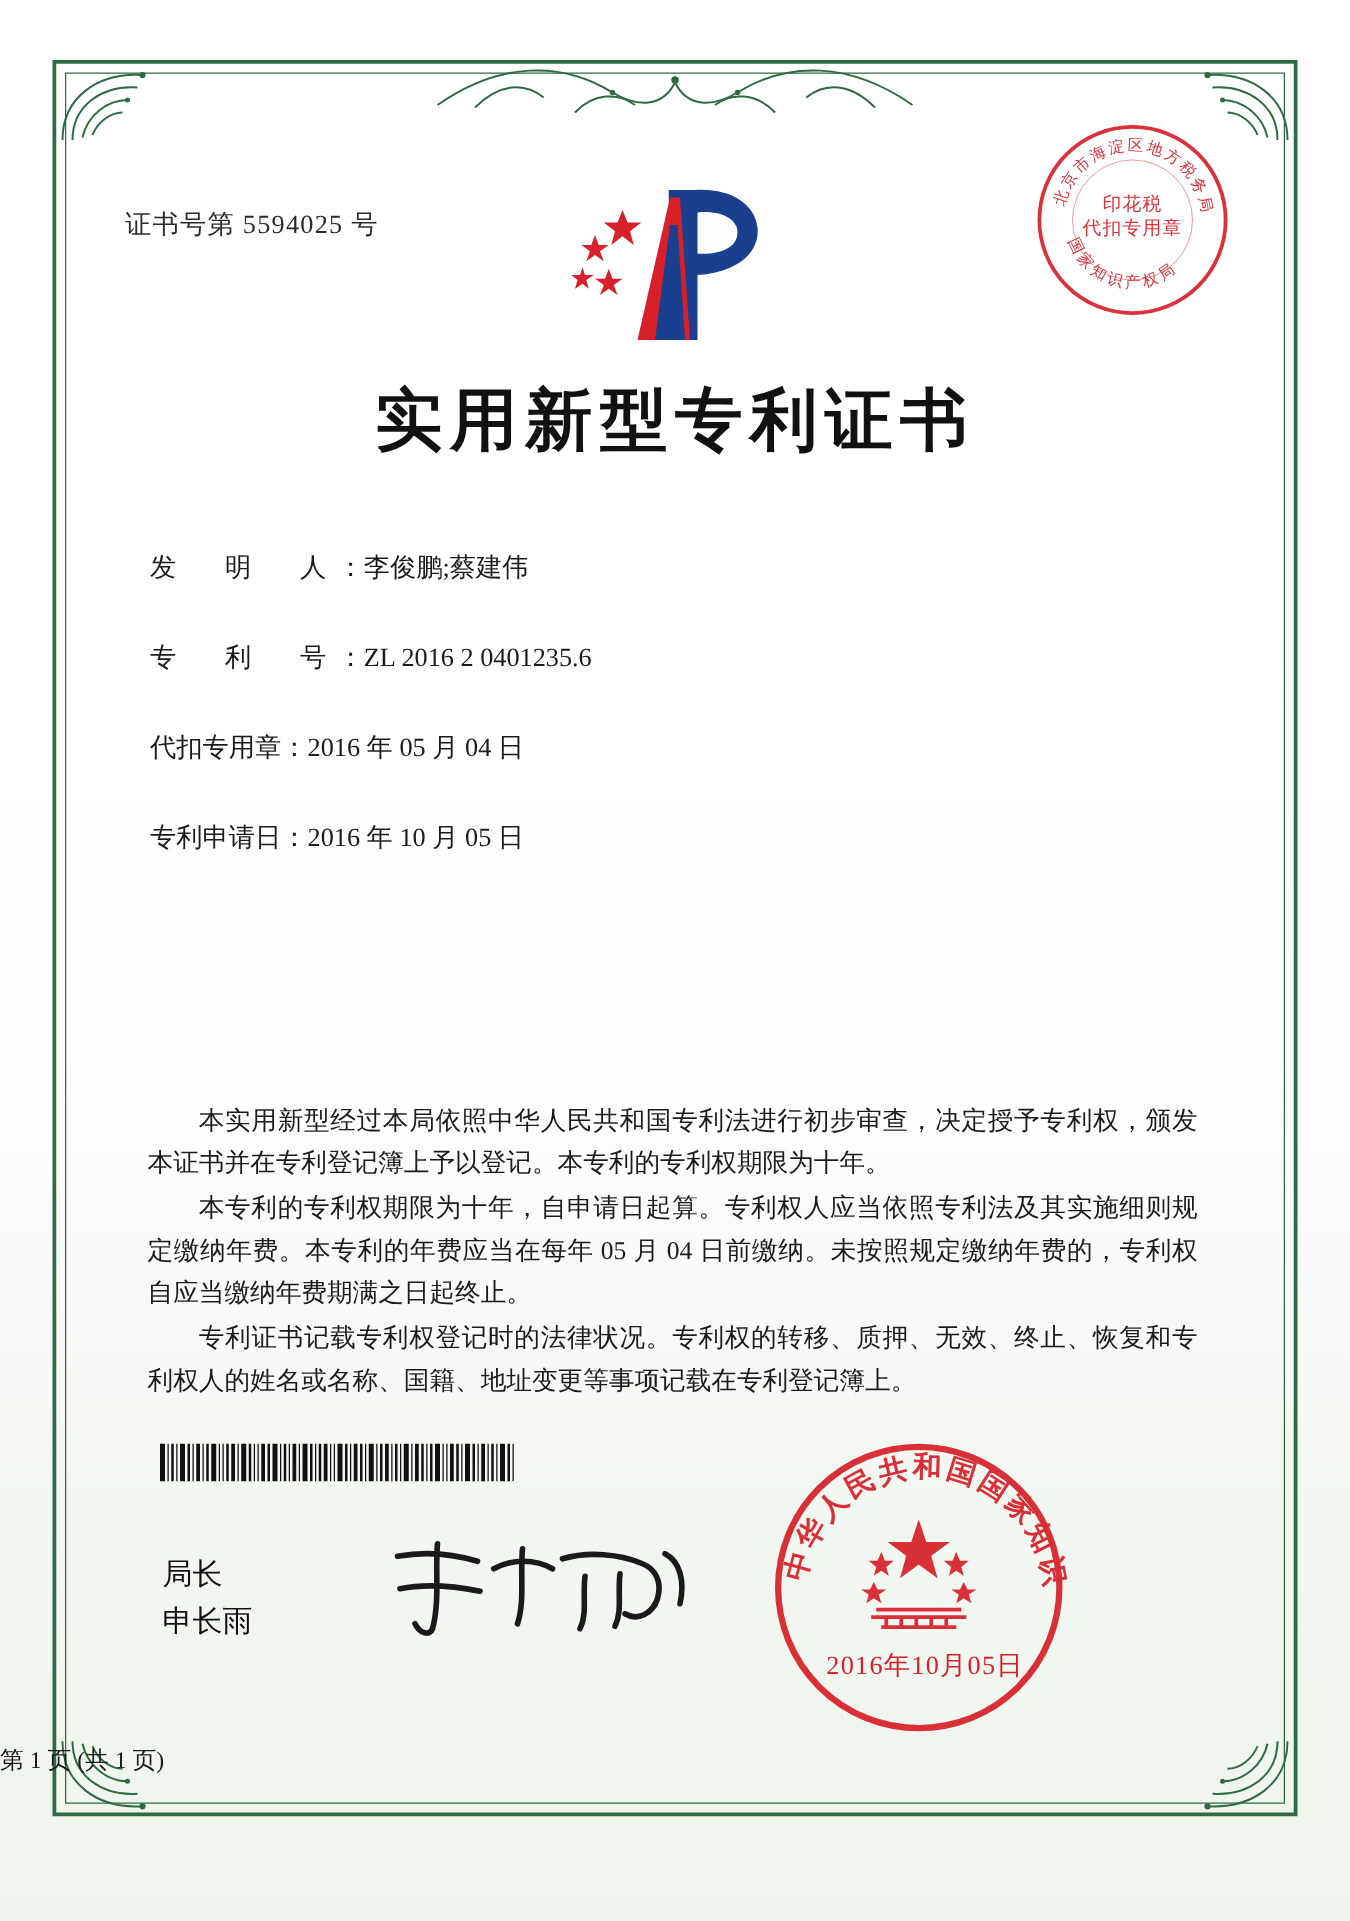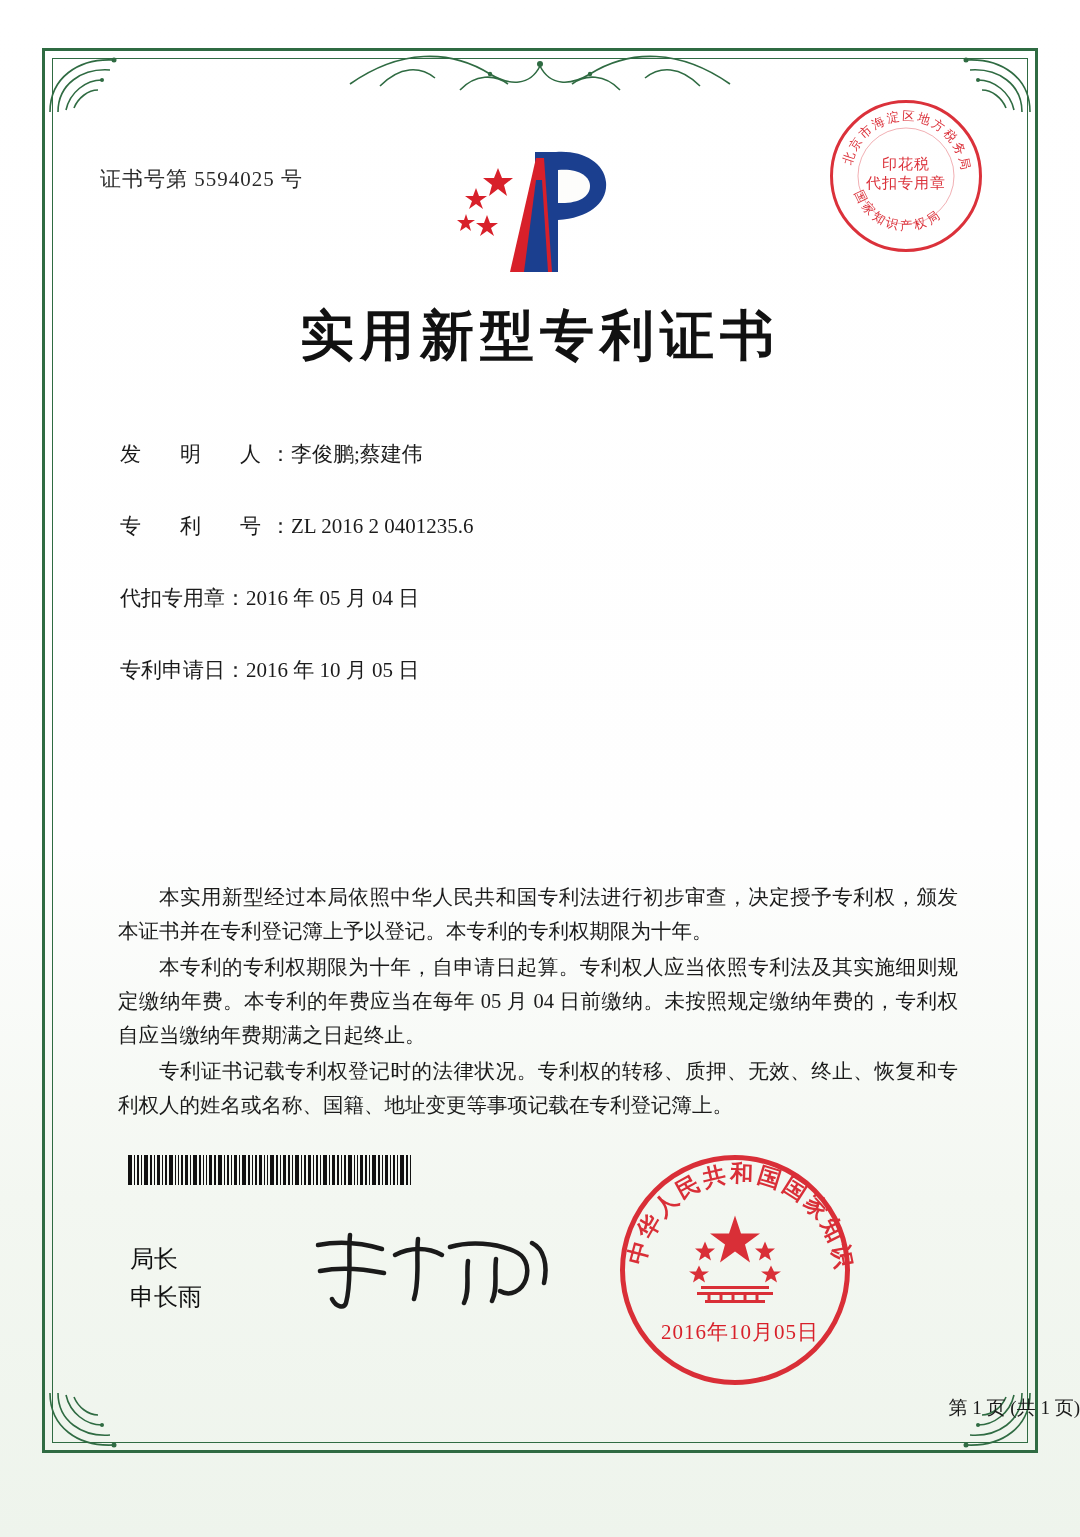--- a/index.html
+++ b/index.html
@@ -195,21 +195,21 @@
     width: 200px;
     text-align: center;
     font-size: 21px;
     color: #d8202a;
     letter-spacing: 1px;
   }
 
   .page-no {
     position: absolute;
     left: 0; right: 0; top: 1395px;
-    text-align: right;
+    text-align: left;
     font-size: 19px;
     color: #1b1b1b;
   }
 </style>
 </head>
 <body>
 
 <div class="page">
   <div class="paper-tint"></div>
 

